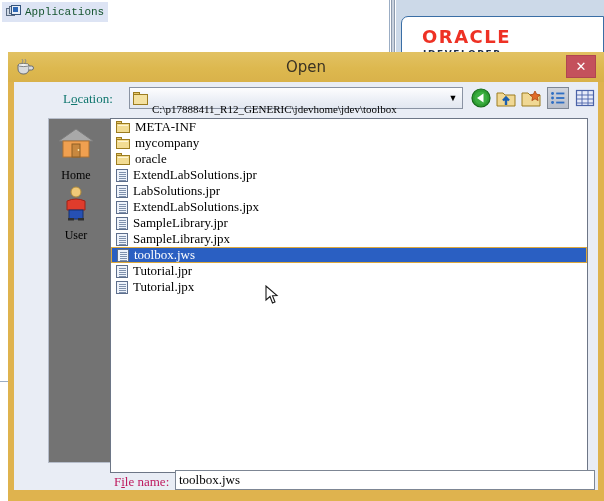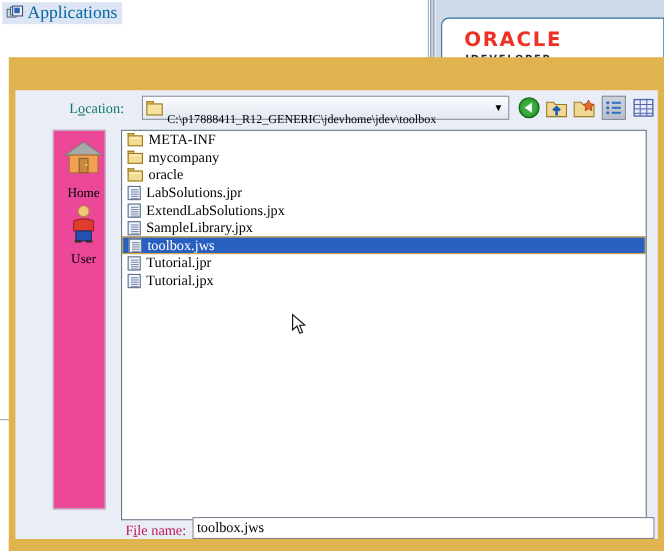--- a/index.html
+++ b/index.html
@@ -16,21 +16,21 @@
   #app-left-panel{
     position:absolute;left:0;top:0;width:390px;height:382px;
     background:#ffffff;border:1px solid #9badc4;border-left:none;border-top:none;
     box-sizing:border-box;
   }
   #app-tab{
     position:absolute;left:2px;top:2px;height:20px;
     display:flex;align-items:center;gap:4px;padding:0 4px;
     background:#dde4f4;
   }
-  #app-tab .lbl{font-size:16px;color:#0369a1;font-family:Liberation Serif, serif;}
+  #app-tab .lbl{font-size:11px;color:#14532d;font-family:Liberation Mono, monospace;}
   .win-stack-icon{position:relative;width:15px;height:14px;display:inline-block;}
   .win-stack-icon i{position:absolute;display:block;box-sizing:border-box;}
   .win-stack-icon i.b1{left:0;top:3px;width:9px;height:8px;background:#cfd9e6;border:1px solid #5a6b82;}
   .win-stack-icon i.b2{left:3px;top:1px;width:9px;height:8px;background:#cfd9e6;border:1px solid #5a6b82;}
   .win-stack-icon i.b3{left:5px;top:0px;width:10px;height:10px;background:#e8eef7;border:1px solid #34537a;}
   .win-stack-icon i.b4{left:7px;top:2px;width:5px;height:5px;background:#2f68b5;}
 
   #app-divider{position:absolute;left:391px;top:0;width:4px;height:382px;background:#c9d2de;
     border-left:1px solid #8d9bae;border-right:1px solid #8d9bae;box-sizing:border-box;}
   #app-right-panel{
@@ -100,22 +100,22 @@
 
   .tool-ico{position:absolute;top:3px;width:22px;height:22px;cursor:pointer;}
   #t-back{left:456px;}
   #t-up{left:481px;}
   #t-new{left:506px;}
   #t-list{left:533px;background:linear-gradient(180deg,#cfd3dc,#b9bfcb);border:1px solid #7d8694;box-sizing:border-box;}
   #t-detail{left:560px;}
 
   
   #places{
-    position:absolute;left:34px;top:36px;width:48px;height:345px;
-    background:#ec4899;border:1px solid #b6bdca;box-sizing:border-box;
+    position:absolute;left:34px;top:36px;width:64px;height:345px;
+    background:#737373;border:1px solid #b6bdca;box-sizing:border-box;
   }
   .place{position:absolute;left:0;width:54px;text-align:center;cursor:pointer;}
   .place .cap{font-size:12px;color:#000;margin-top:1px;}
   #place-home{top:6px;}
   #place-user{top:66px;}
 
   
   #filelist{
     position:absolute;left:96px;top:36px;width:478px;height:355px;
     background:#ffffff;border:1px solid #6d7686;box-sizing:border-box;
@@ -188,20 +188,31 @@
   <div id="jdev-card">
     <div class="oracle">ORACLE</div>
     <div class="jdev">JDEVELOPER</div>
   </div>
 
   <div id="app-bottom-strip"></div>
 </div>
 
 <div id="dialog">
 
+  <div id="titlebar">
+    <svg id="title-icon" viewBox="0 0 22 19">
+      <path d="M4 7 h11 v4 a5 5 0 0 1 -5 5 h-1 a5 5 0 0 1 -5 -5 z" fill="#d9dbdd" stroke="#6a6d70" stroke-width="1"></path>
+      <path d="M15 8 h2.5 a2 2 0 0 1 0 4 h-2.5" fill="#d9dbdd" stroke="#6a6d70" stroke-width="1"></path>
+      <ellipse cx="9.5" cy="7" rx="5.5" ry="1.6" fill="#f0f1f2" stroke="#6a6d70" stroke-width="0.8"></ellipse>
+      <path d="M8 5 q2 -2 0 -4" stroke="#8a8d90" stroke-width="1" fill="none"></path>
+      <path d="M11 5 q2 -2 0 -4" stroke="#8a8d90" stroke-width="1" fill="none"></path>
+    </svg>
+    <div id="title-text">Open</div>
+    <div id="close-btn">✕</div>
+  </div>
 
   <div id="dlg-body">
 
     <div id="loc-row">
       <div id="loc-label">
         <span>L</span><u>o</u><span>cation:</span>
       </div>
 
       <div id="loc-combo">
         <span class="folder-mini">
@@ -294,31 +305,51 @@
           <span class="nm">oracle</span>
         </div>
         <div class="row">
           <span class="ic doc">
             <i></i>
             <i></i>
             <i></i>
             <i></i>
             <i></i>
           </span>
+          <span class="nm">ExtendLabSolutions.jpr</span>
+        </div>
+        <div class="row">
+          <span class="ic doc">
+            <i></i>
+            <i></i>
+            <i></i>
+            <i></i>
+            <i></i>
+          </span>
           <span class="nm">LabSolutions.jpr</span>
         </div>
         <div class="row">
           <span class="ic doc">
             <i></i>
             <i></i>
             <i></i>
             <i></i>
             <i></i>
           </span>
           <span class="nm">ExtendLabSolutions.jpx</span>
+        </div>
+        <div class="row">
+          <span class="ic doc">
+            <i></i>
+            <i></i>
+            <i></i>
+            <i></i>
+            <i></i>
+          </span>
+          <span class="nm">SampleLibrary.jpr</span>
         </div>
         <div class="row">
           <span class="ic doc">
             <i></i>
             <i></i>
             <i></i>
             <i></i>
             <i></i>
           </span>
           <span class="nm">SampleLibrary.jpx</span>

